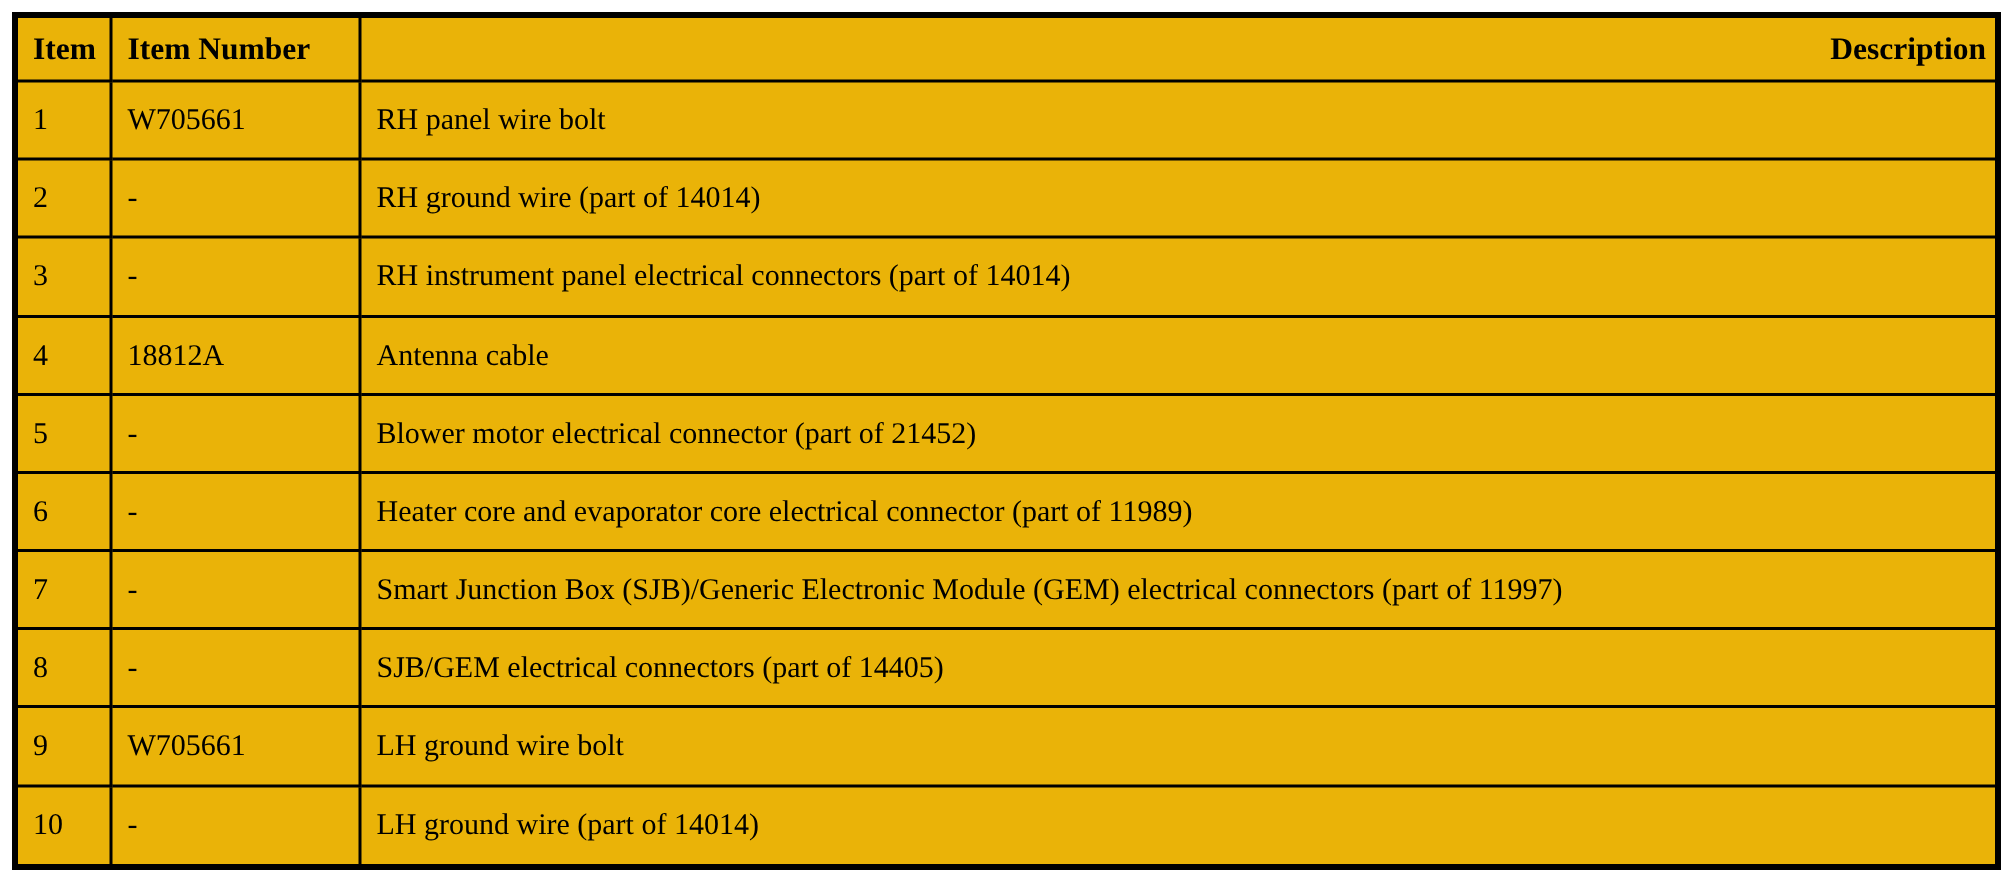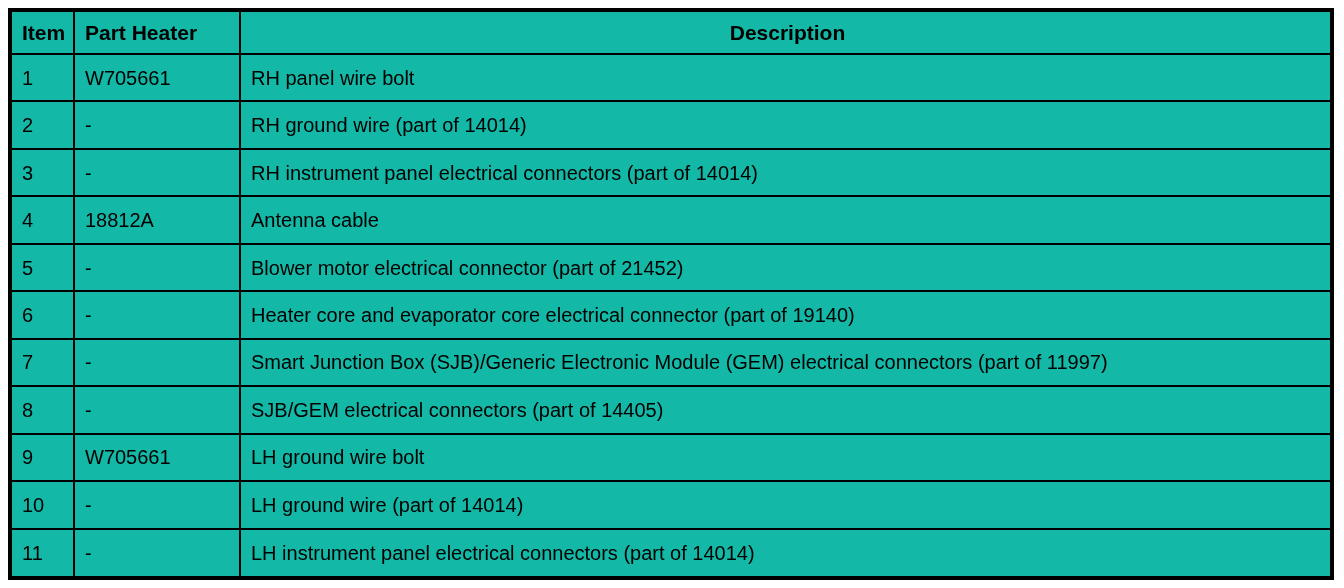--- a/index.html
+++ b/index.html
@@ -15,21 +15,22 @@
     background: #ffffff;
     font-family: "Liberation Sans", sans-serif;
     color: #000000;
   }
   table.parts-table {
     width: 100%;
     height: 100%;
     border-collapse: collapse;
     table-layout: fixed;
     border: 4px solid #000000;
-    background: #14b8a6;
+    background: #eab308;
+    font-family: Liberation Serif, serif;
   }
   table.parts-table th,
   table.parts-table td {
     border: 2px solid #000000;
     padding: 0 6px 0 10px;
     vertical-align: middle;
     font-size: 20px;
     line-height: 1.1;
     color: #000000;
     white-space: nowrap;
@@ -37,39 +38,39 @@
   }
   table.parts-table thead tr {
     height: 44px;
   }
   table.parts-table th {
     font-weight: bold;
     font-size: 21px;
     text-align: left;
   }
   table.parts-table th.col-description {
-    text-align: center;
+    text-align: right;
   }
   col.col-item { width: 64px; }
   col.col-part { width: 166px; }
 </style>
 </head>
 <body>
 
 <div class="page">
   <table class="parts-table">
     <colgroup>
       <col class="col-item">
       <col class="col-part">
       <col class="col-desc">
     </colgroup>
     <thead>
       <tr>
         <th class="col-item">Item</th>
-        <th class="col-part">Part Heater</th>
+        <th class="col-part">Item Number</th>
         <th class="col-description">Description</th>
       </tr>
     </thead>
     <tbody id="parts-body">
 
     <tr>
           <td>1</td>
           <td>W705661</td>
           <td>RH panel wire bolt</td>
         </tr>
@@ -89,21 +90,21 @@
           <td>Antenna cable</td>
         </tr>
         <tr>
           <td>5</td>
           <td>-</td>
           <td>Blower motor electrical connector (part of 21452)</td>
         </tr>
         <tr>
           <td>6</td>
           <td>-</td>
-          <td>Heater core and evaporator core electrical connector (part of 19140)</td>
+          <td>Heater core and evaporator core electrical connector (part of 11989)</td>
         </tr>
         <tr>
           <td>7</td>
           <td>-</td>
           <td>Smart Junction Box (SJB)/Generic Electronic Module (GEM) electrical connectors (part of 11997)</td>
         </tr>
         <tr>
           <td>8</td>
           <td>-</td>
           <td>SJB/GEM electrical connectors (part of 14405)</td>
@@ -111,20 +112,15 @@
         <tr>
           <td>9</td>
           <td>W705661</td>
           <td>LH ground wire bolt</td>
         </tr>
         <tr>
           <td>10</td>
           <td>-</td>
           <td>LH ground wire (part of 14014)</td>
         </tr>
-        <tr>
-          <td>11</td>
-          <td>-</td>
-          <td>LH instrument panel electrical connectors (part of 14014)</td>
-        </tr>
       </tbody>
   </table>
 </div>
 
 </body></html>

